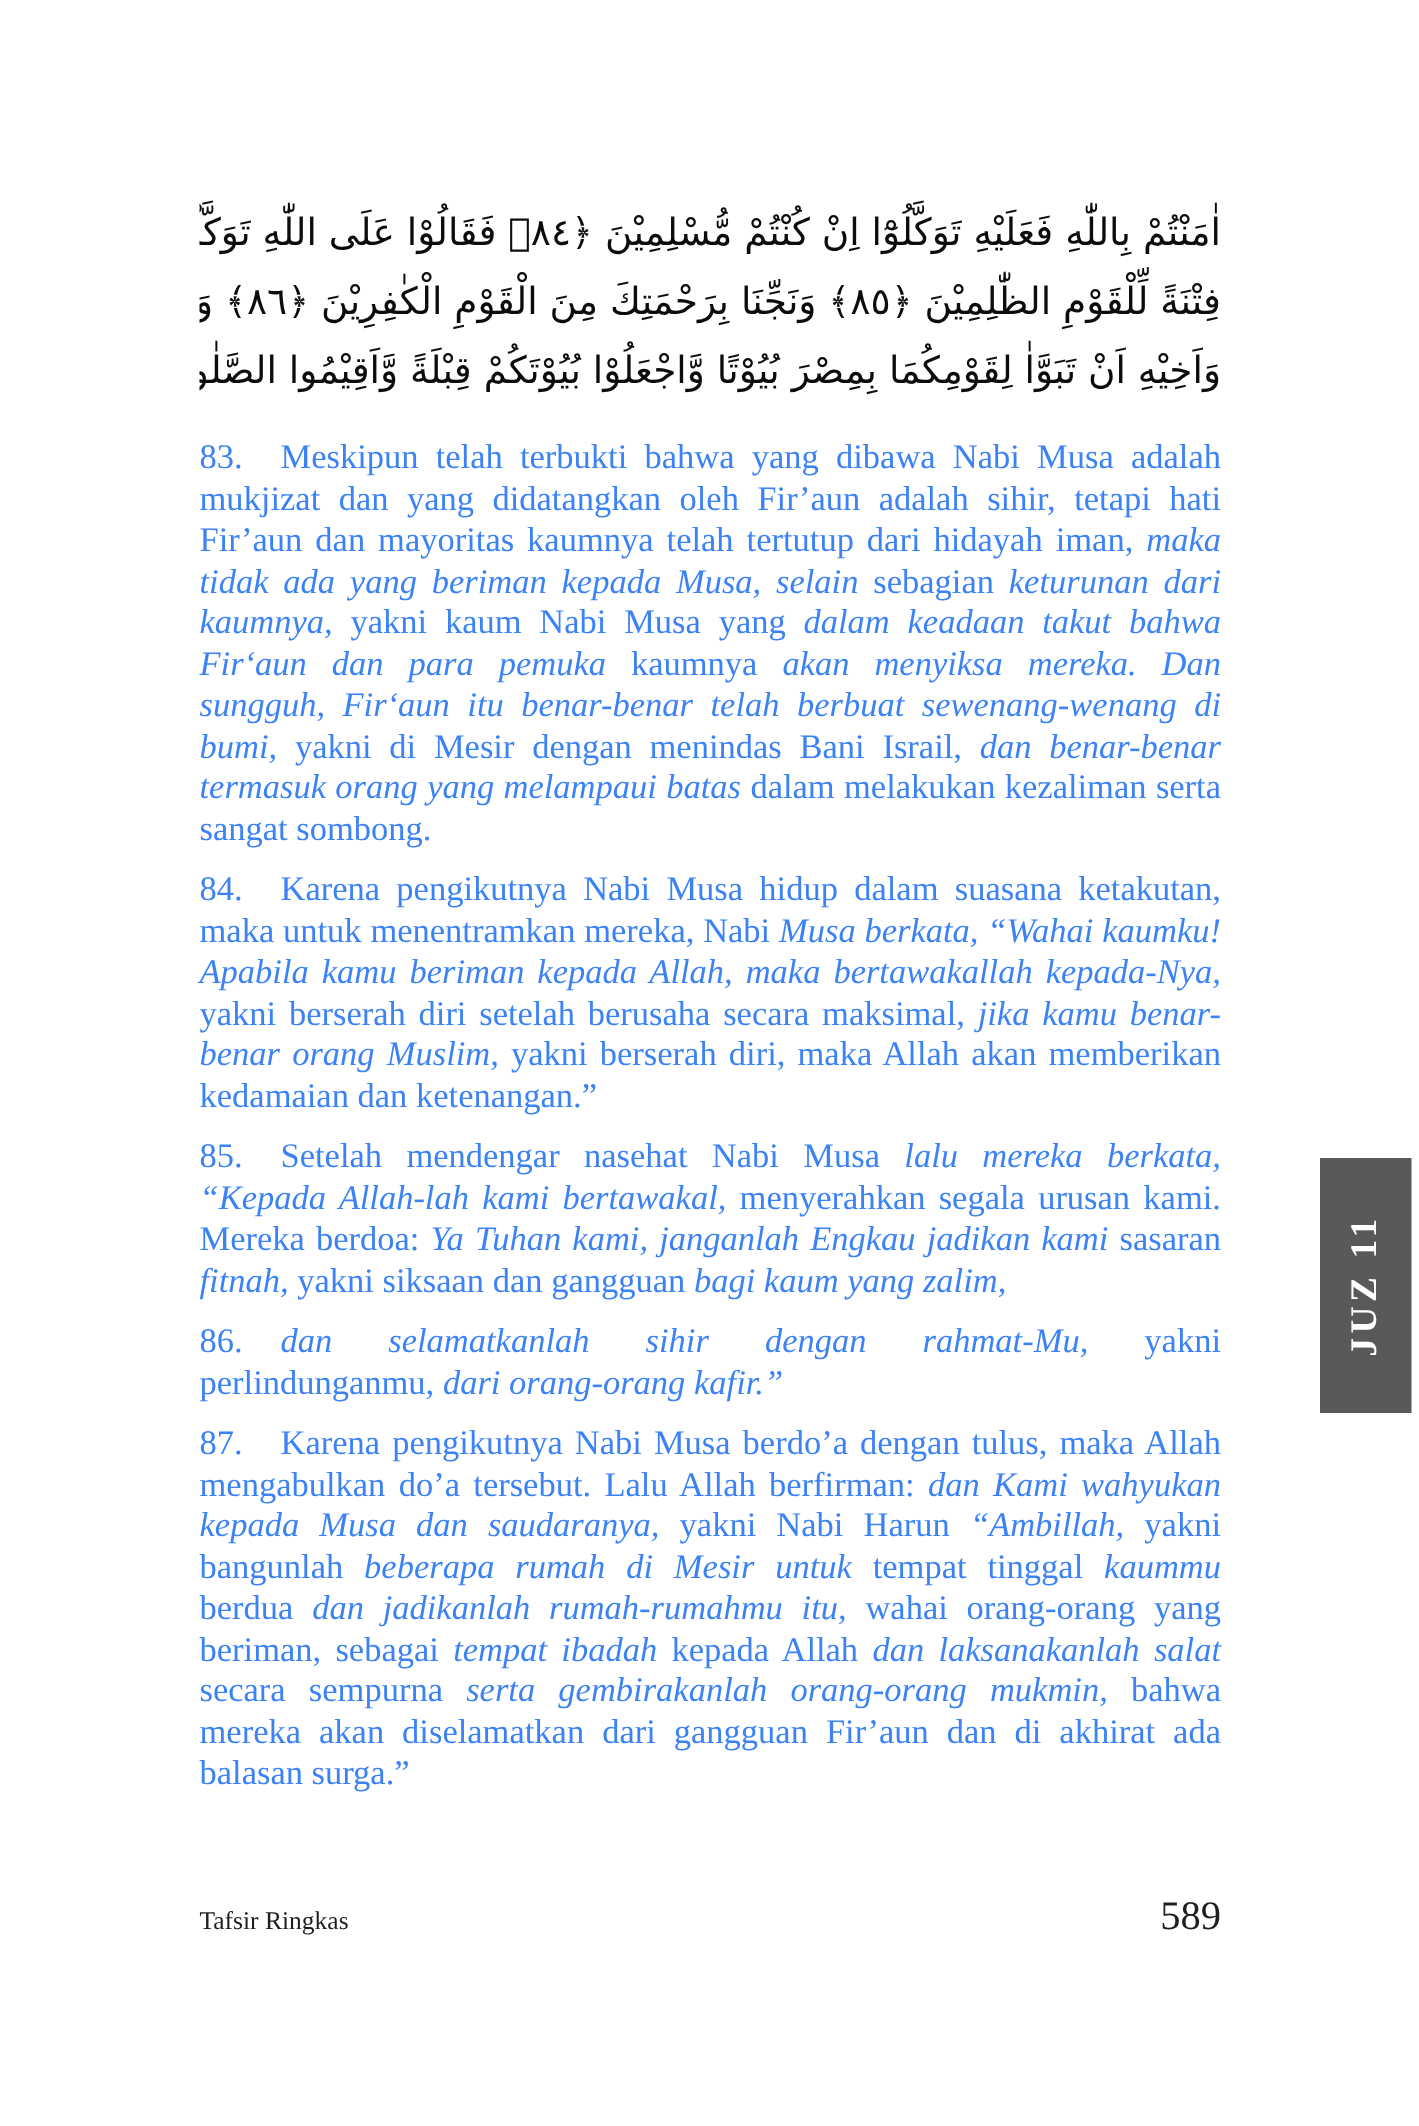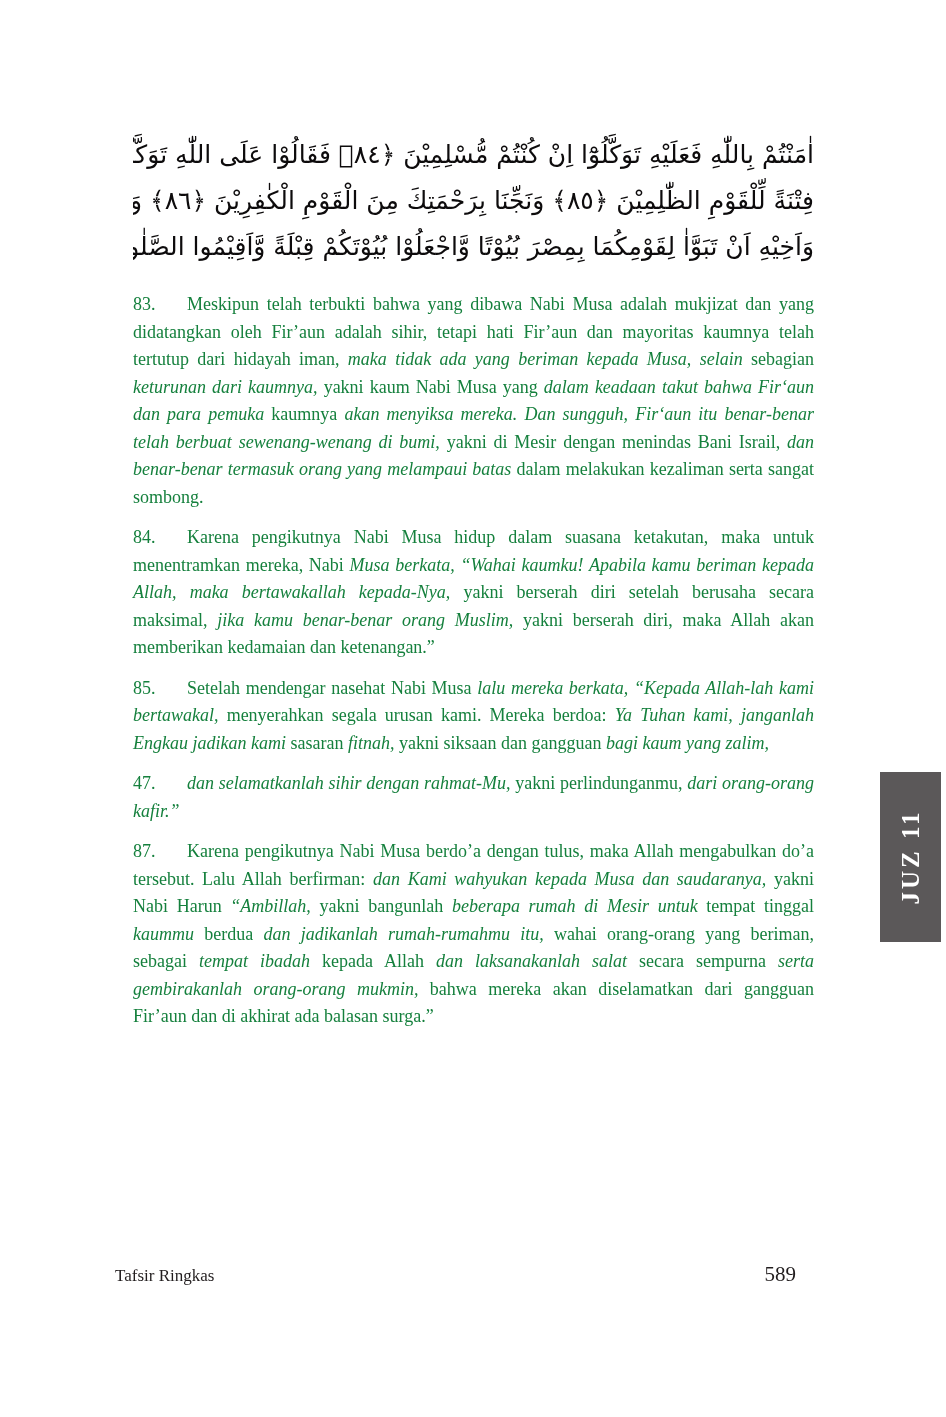--- a/index.html
+++ b/index.html
@@ -36,23 +36,23 @@
     text-align-last: justify;
     white-space: nowrap;
   }
   .q-line.q-last {
     text-align: right;
     text-align-last: right;
   }
   
   .paragraphs p.para {
     margin: 0 0 13px 0;
-    font-size: 18px;
+    font-size: 23px;
     line-height: 27.5px;
-    color: #15803d;
+    color: #3b82f6;
     text-align: justify;
   }
   .pnum {
     display: inline-block;
     width: 54px;
   }
   .seg-italic { font-style: italic; }
   .seg-roman  { font-style: normal; }
   
   .juz-tab {
@@ -69,53 +69,53 @@
     transform: rotate(-90deg);
     white-space: nowrap;
     font-family: "Liberation Serif", serif;
     font-weight: bold;
     font-size: 25px;
     letter-spacing: 3px;
   }
   
   .footer {
     position: absolute;
-    left: 115px;
+    left: 133px;
     top: 1262px;
     width: 681px;
     display: flex;
     justify-content: space-between;
     align-items: baseline;
   }
   .footer-title {
     font-size: 17px;
     color: #211d1e;
   }
   .footer-page {
-    font-size: 21px;
+    font-size: 27px;
     color: #211d1e;
     text-align: center;
   }
 </style>
 </head>
 <body>
 
 <div class="page">
 
   <div class="content">
     <div class="quran">
         <div class="q-line" dir="rtl">اٰمَنْتُمْ بِاللّٰهِ فَعَلَيْهِ تَوَكَّلُوْٓا اِنْ كُنْتُمْ مُّسْلِمِيْنَ ﴿٨٤﴾ فَقَالُوْا عَلَى اللّٰهِ تَوَكَّلْنَاۚ رَبَّنَا لَا تَجْعَلْنَا</div>
         <div class="q-line" dir="rtl">فِتْنَةً لِّلْقَوْمِ الظّٰلِمِيْنَ ﴿٨٥﴾ وَنَجِّنَا بِرَحْمَتِكَ مِنَ الْقَوْمِ الْكٰفِرِيْنَ ﴿٨٦﴾ وَاَوْحَيْنَآ اِلٰى مُوْسٰى</div>
         <div class="q-line" dir="rtl">وَاَخِيْهِ اَنْ تَبَوَّاٰ لِقَوْمِكُمَا بِمِصْرَ بُيُوْتًا وَّاجْعَلُوْا بُيُوْتَكُمْ قِبْلَةً وَّاَقِيْمُوا الصَّلٰوةَۗ وَبَشِّرِ</div>
       </div>
     <div class="paragraphs">
         <p class="para"><span class="pnum">83.</span><span class="seg-roman">Meskipun telah terbukti bahwa yang dibawa Nabi Musa adalah mukjizat dan yang didatangkan oleh Fir’aun adalah sihir, tetapi hati Fir’aun dan mayoritas kaumnya telah tertutup dari hidayah iman, </span><span class="seg-italic">maka tidak ada yang beriman kepada Musa, selain </span><span class="seg-roman">sebagian </span><span class="seg-italic">keturunan dari kaumnya, </span><span class="seg-roman">yakni kaum Nabi Musa yang </span><span class="seg-italic">dalam keadaan takut bahwa Fir‘aun dan para pemuka </span><span class="seg-roman">kaumnya </span><span class="seg-italic">akan menyiksa mereka. Dan sungguh, Fir‘aun itu benar-benar telah berbuat sewenang-wenang di bumi, </span><span class="seg-roman">yakni di Mesir dengan menindas Bani Israil, </span><span class="seg-italic">dan benar-benar termasuk orang yang melampaui batas </span><span class="seg-roman">dalam melakukan kezaliman serta sangat sombong.</span></p>
         <p class="para"><span class="pnum">84.</span><span class="seg-roman">Karena pengikutnya Nabi Musa hidup dalam suasana ketakutan, maka untuk menentramkan mereka, Nabi </span><span class="seg-italic">Musa berkata, “Wahai kaumku! Apabila kamu beriman kepada Allah, maka bertawakallah kepada-Nya, </span><span class="seg-roman">yakni berserah diri setelah berusaha secara maksimal, </span><span class="seg-italic">jika kamu benar-benar orang Muslim, </span><span class="seg-roman">yakni berserah diri, maka Allah akan memberikan kedamaian dan ketenangan.”</span></p>
         <p class="para"><span class="pnum">85.</span><span class="seg-roman">Setelah mendengar nasehat Nabi Musa </span><span class="seg-italic">lalu mereka berkata, “Kepada Allah-lah kami bertawakal, </span><span class="seg-roman">menyerahkan segala urusan kami. Mereka berdoa: </span><span class="seg-italic">Ya Tuhan kami, janganlah Engkau jadikan kami </span><span class="seg-roman">sasaran </span><span class="seg-italic">fitnah, </span><span class="seg-roman">yakni siksaan dan gangguan </span><span class="seg-italic">bagi kaum yang zalim,</span></p>
-        <p class="para"><span class="pnum">47.</span><span class="seg-italic">dan selamatkanlah sihir dengan rahmat-Mu, </span><span class="seg-roman">yakni perlindunganmu, </span><span class="seg-italic">dari orang-orang kafir.”</span></p>
+        <p class="para"><span class="pnum">86.</span><span class="seg-italic">dan selamatkanlah sihir dengan rahmat-Mu, </span><span class="seg-roman">yakni perlindunganmu, </span><span class="seg-italic">dari orang-orang kafir.”</span></p>
         <p class="para"><span class="pnum">87.</span><span class="seg-roman">Karena pengikutnya Nabi Musa berdo’a dengan tulus, maka Allah mengabulkan do’a tersebut. Lalu Allah berfirman: </span><span class="seg-italic">dan Kami wahyukan kepada Musa dan saudaranya, </span><span class="seg-roman">yakni Nabi Harun </span><span class="seg-italic">“Ambillah, </span><span class="seg-roman">yakni bangunlah </span><span class="seg-italic">beberapa rumah di Mesir untuk </span><span class="seg-roman">tempat tinggal </span><span class="seg-italic">kaummu </span><span class="seg-roman">berdua </span><span class="seg-italic">dan jadikanlah rumah-rumahmu itu, </span><span class="seg-roman">wahai orang-orang yang beriman, sebagai </span><span class="seg-italic">tempat ibadah </span><span class="seg-roman">kepada Allah </span><span class="seg-italic">dan laksanakanlah salat </span><span class="seg-roman">secara sempurna </span><span class="seg-italic">serta gembirakanlah orang-orang mukmin, </span><span class="seg-roman">bahwa mereka akan diselamatkan dari gangguan Fir’aun dan di akhirat ada balasan surga.”</span></p>
       </div>
   </div>
 
   <div class="juz-tab" style="background-color: rgb(91, 88, 89);">
     <span class="juz-label" style="color: rgb(255, 255, 255);">JUZ 11</span>
   </div>
 
   <div class="footer">
     <span class="footer-title">Tafsir Ringkas</span>

